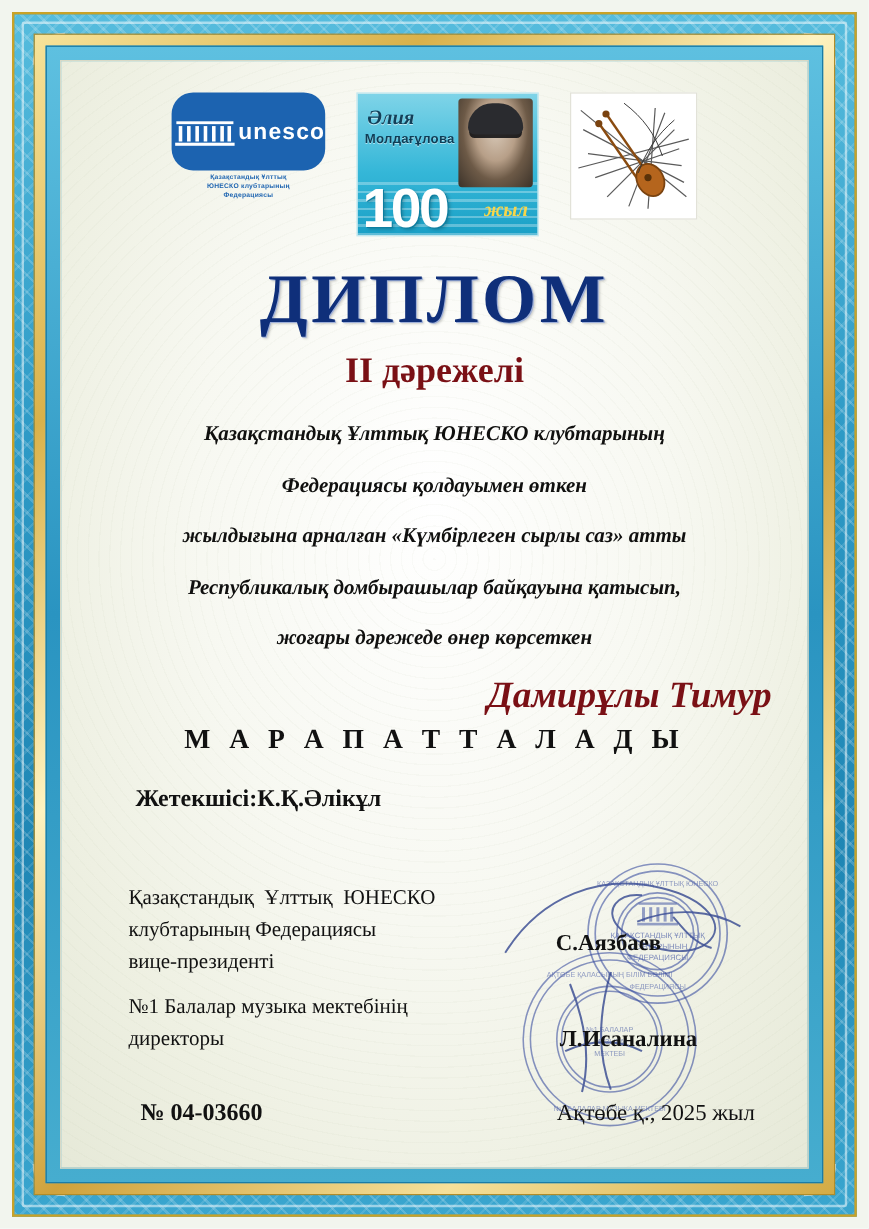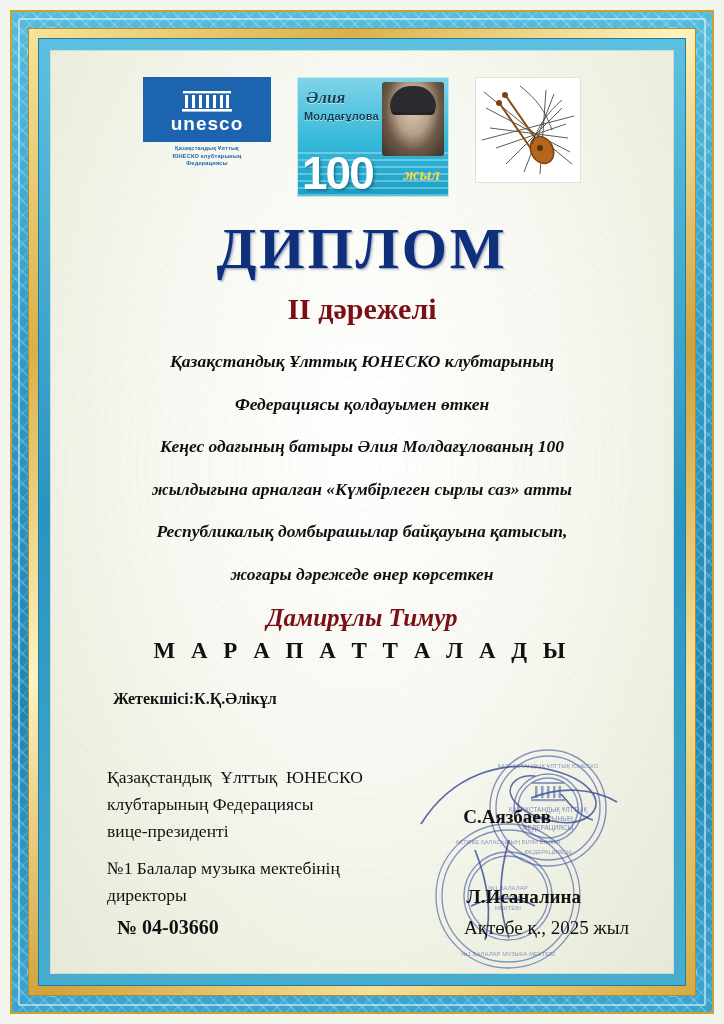--- a/index.html
+++ b/index.html
@@ -103,24 +103,25 @@
 
   
   .logo-unesco {
     width: 128px;
     text-align: center;
   }
   .unesco-temple {
     background: #1c63b0;
     height: 60px;
     display: flex;
-    flex-direction: column;
+    flex-direction: row;
     align-items: center;
-    justify-content: center;
+    justify-content: flex-start;
     padding: 3px 0 2px;
+    border-radius: 18px;
   }
   .temple-svg { display: block; }
   .unesco-word {
     color: #ffffff;
     font-family: "Liberation Sans", sans-serif;
     font-weight: bold;
     font-size: 19px;
     letter-spacing: 1px;
     line-height: 1.05;
     margin-top: 1px;
@@ -255,39 +256,40 @@
     line-height: 1.52;
     color: #10100f;
   }
   .body-text p { margin: 16px; }
 
   .winner {
     margin-top: 14px;
     font-family: "Liberation Serif", serif;
     font-style: italic;
     font-weight: bold;
-    font-size: 25px;
+    font-size: 31px;
     color: #7a1015;
+    text-align: right;
   }
 
   .awarded {
     margin-top: 6px;
     font-family: "Liberation Serif", serif;
     font-weight: bold;
     font-size: 23px;
     letter-spacing: 5px;
     color: #111;
   }
 
   .teacher {
     margin: 26px 0 0 32px;
     text-align: left;
     font-family: "Liberation Serif", serif;
     font-weight: bold;
-    font-size: 16px;
+    font-size: 20px;
     color: #111;
   }
 
   
   .sign-area {
     position: relative;
     margin-top: 56px;
     text-align: left;
     padding: 0 26px;
     min-height: 170px;
@@ -459,21 +461,20 @@
           </svg>
         </div>
       </div>
 
       <div class="title">ДИПЛОМ</div>
       <div class="degree">II дәрежелі</div>
 
       <div class="body-text">
         <p>Қазақстандық  Ұлттық  ЮНЕСКО клубтарының</p>
         <p>Федерациясы қолдауымен өткен</p>
-        <p>Кеңес одағының батыры Әлия Молдағұлованың 100</p>
         <p>жылдығына арналған «Күмбірлеген сырлы саз» атты</p>
         <p>Республикалық  домбырашылар байқауына қатысып,</p>
         <p>жоғары дәрежеде өнер көрсеткен</p>
       </div>
 
       <div class="winner">Дамирұлы Тимур</div>
       <div class="awarded">М А Р А П А Т Т А Л А Д Ы</div>
 
       <div class="teacher">Жетекшісі:К.Қ.Әлікұл</div>
 

